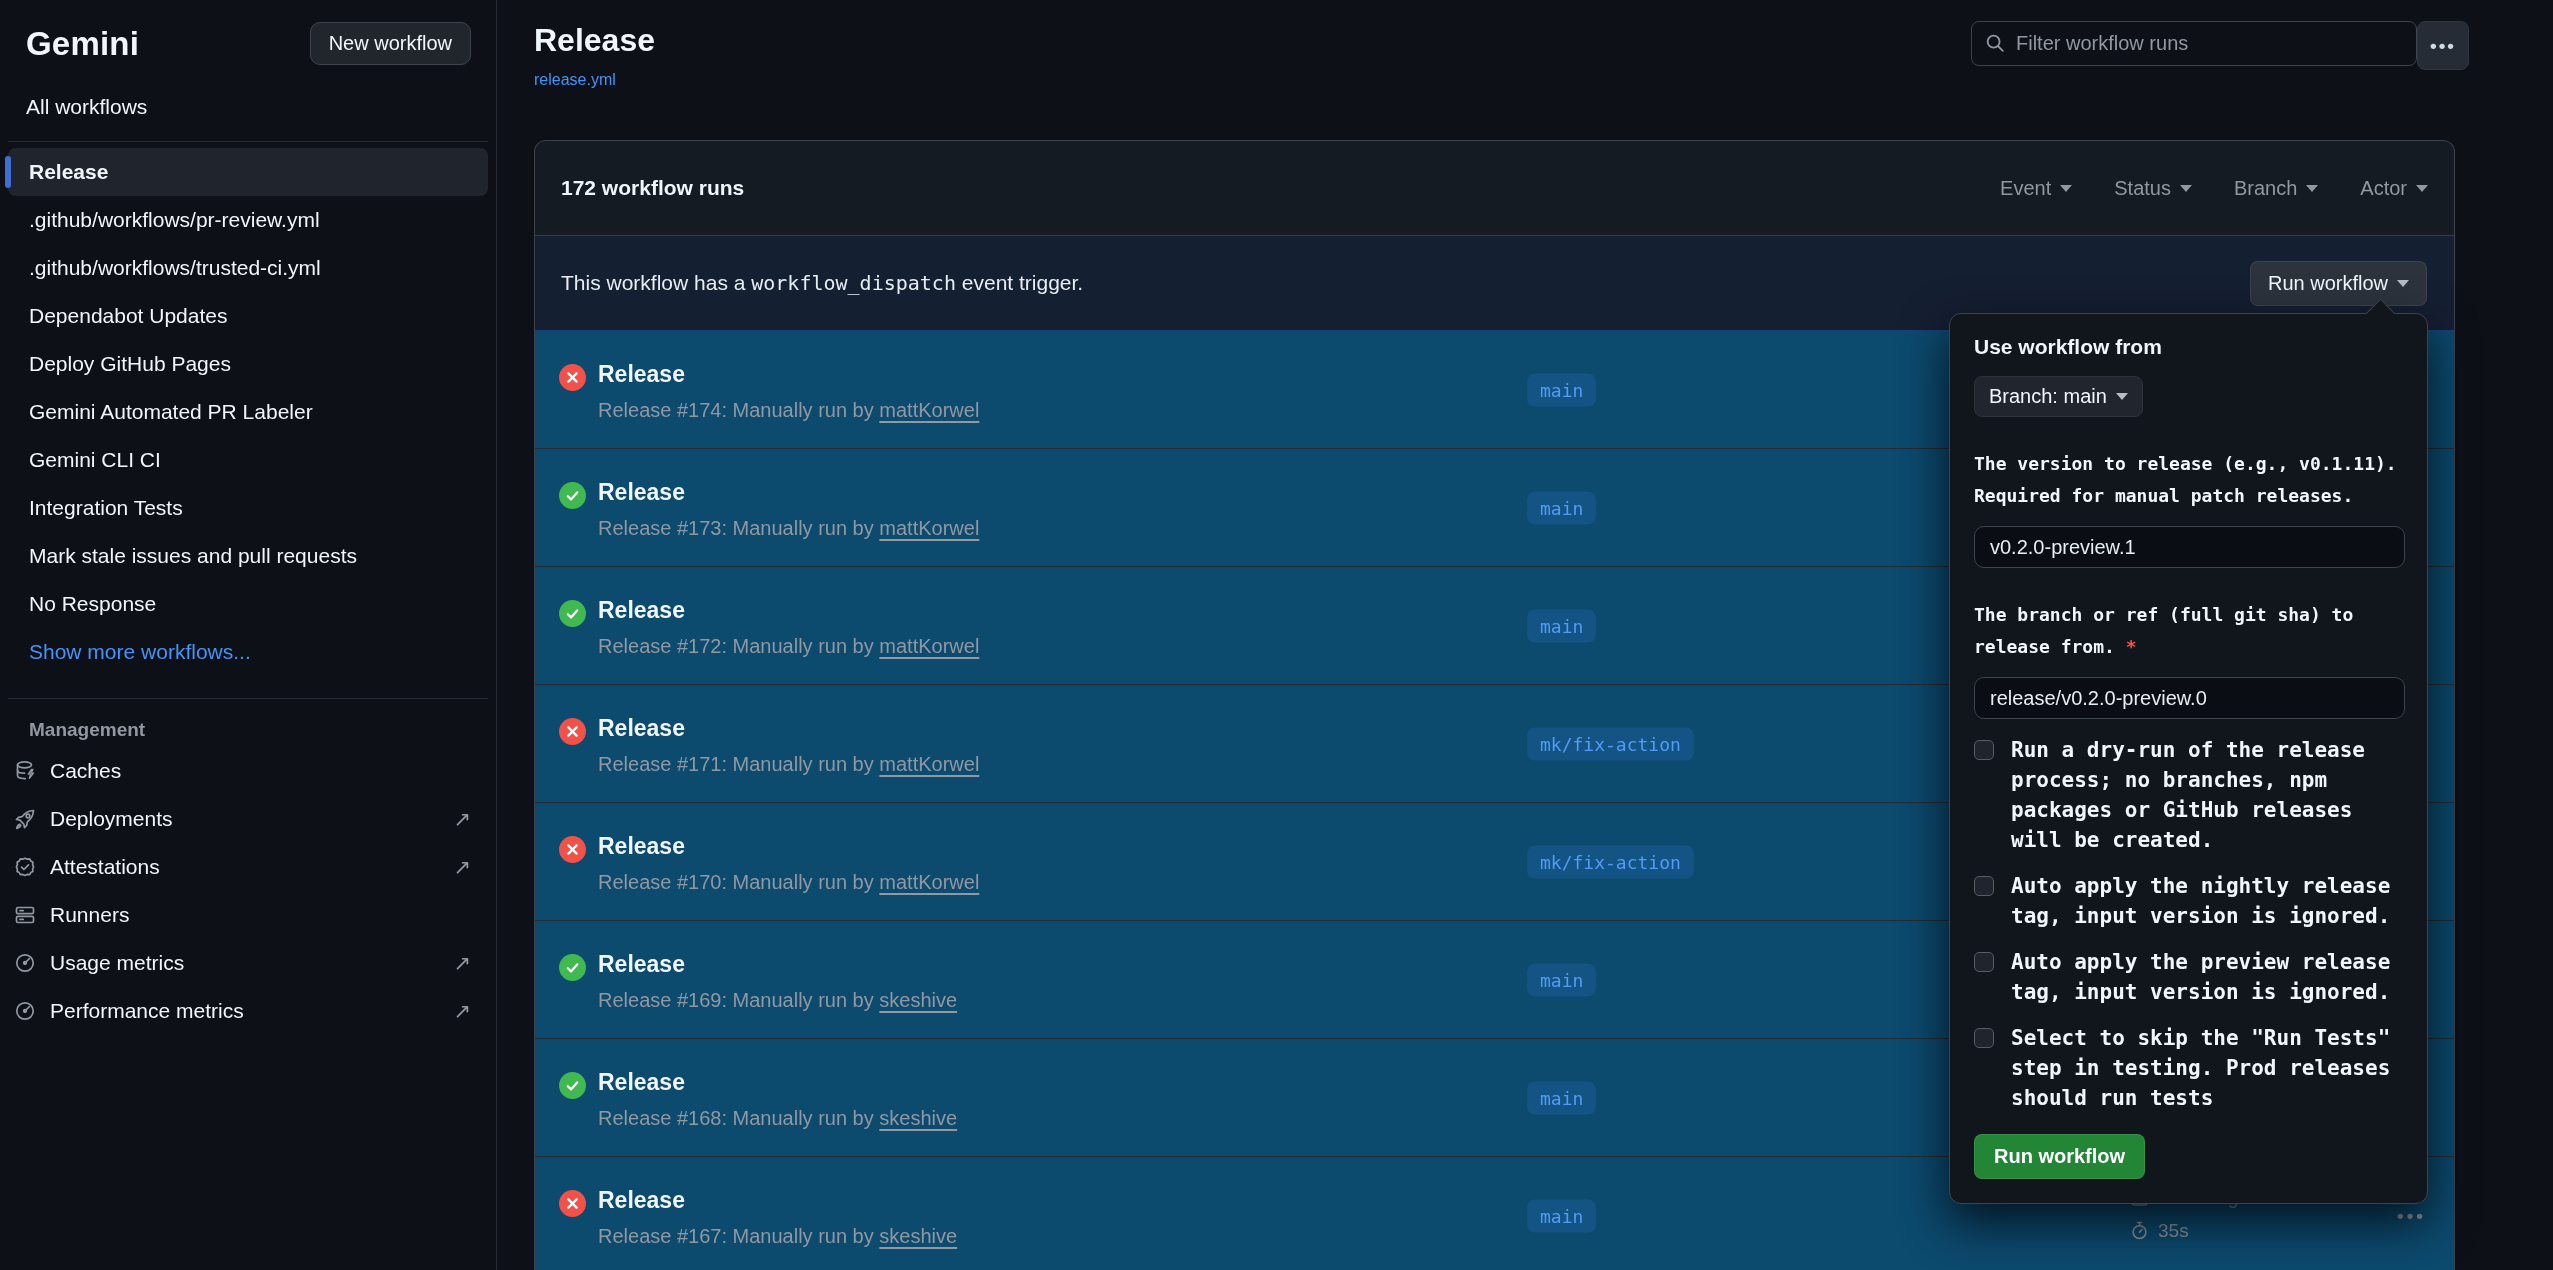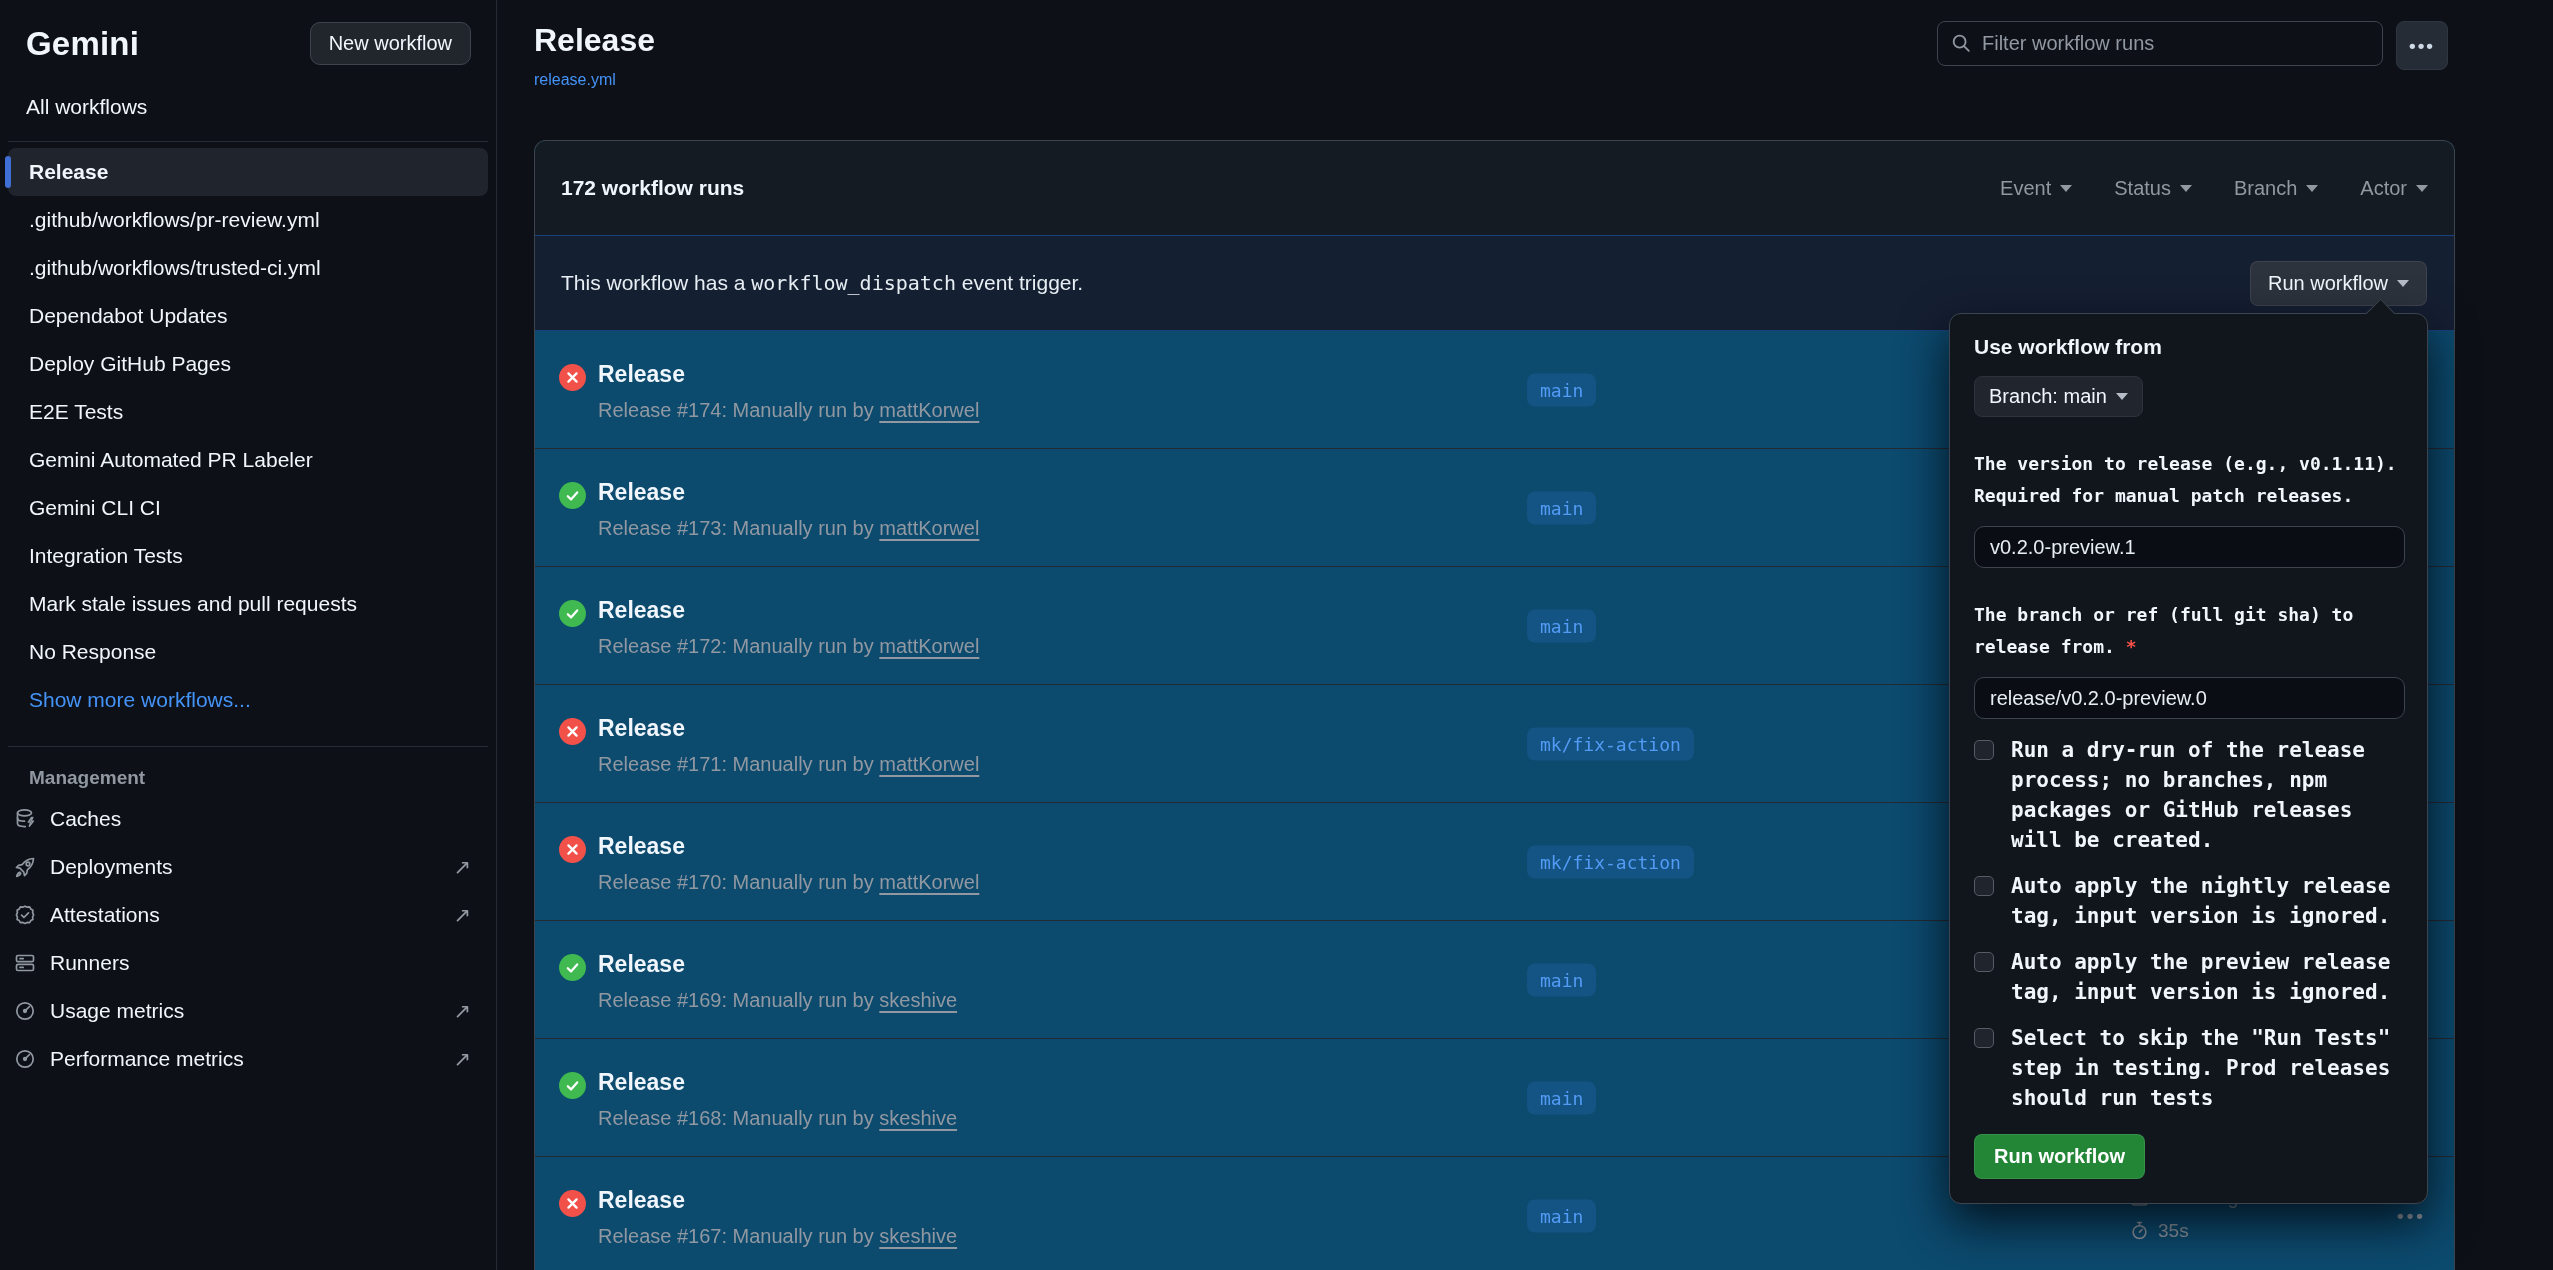--- a/index.html
+++ b/index.html
@@ -50,21 +50,21 @@
   .mgmt-item .m-icon { width:24px; height:24px; color:#9198a1; flex:none; display:inline-flex; }
   .mgmt-item .m-icon svg { width:24px; height:24px; }
   .mgmt-item .m-label { margin-left:13px; font-size:21px; }
   .ext-arrow { position:absolute; right:17px; color:#9198a1; font-size:21px; }
 
   
   main { position:relative; flex:1; height:100%; }
   .main-head { position:absolute; top:22px; left:37px; }
   .page-title { font-size:32px; font-weight:600; }
   .file-link { display:inline-block; margin-top:12px; color:#4493f8; font-size:16px; text-decoration:none; }
-  .top-controls { position:absolute; top:21px; right:105px; display:flex; gap:13px; }
+  .top-controls { position:absolute; top:21px; right:84px; display:flex; }
   .filter-wrap { position:relative; }
   .filter-input {
     width:446px; height:45px; background:#0d1117; border:1px solid #3d444d;
     border-radius:8px; color:#f0f6fc; font-size:20px; padding:0 14px 0 44px;
     font-family:inherit; outline:none;
   }
   .filter-input::placeholder { color:#9198a1; }
   .search-icon { position:absolute; left:13px; top:11px; width:22px; height:22px; color:#9198a1; }
   .kebab-btn {
     width:52px; height:49px; border-radius:8px; background:#262c36; border:1px solid #2f3641;
@@ -192,21 +192,20 @@
     <button class="btn-default">New workflow</button>
   </div>
   <a class="all-wf">All workflows</a>
   <hr class="divider">
   <nav class="wf-list">
     <a class="wf-item selected">Release</a>
     <a class="wf-item">.github/workflows/pr-review.yml</a>
     <a class="wf-item">.github/workflows/trusted-ci.yml</a>
     <a class="wf-item">Dependabot Updates</a>
     <a class="wf-item">Deploy GitHub Pages</a>
-    <a class="wf-item">E2E Tests</a>
     <a class="wf-item">Gemini Automated PR Labeler</a>
     <a class="wf-item">Gemini CLI CI</a>
     <a class="wf-item">Integration Tests</a>
     <a class="wf-item">Mark stale issues and pull requests</a>
     <a class="wf-item">No Response</a>
     <a class="wf-item link-more">Show more workflows...</a>
   </nav>
   <hr class="divider">
   <div class="side-section-head">Management</div>
   <nav class="mgmt-list">

